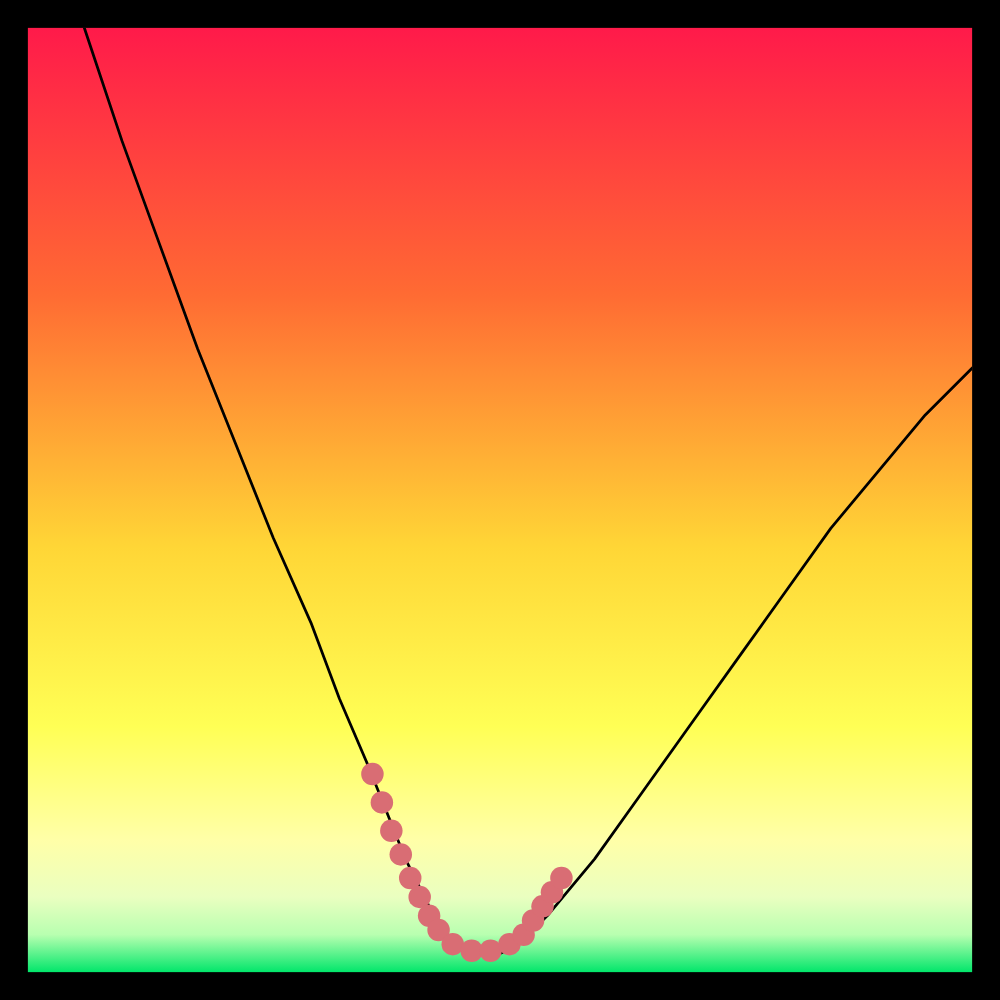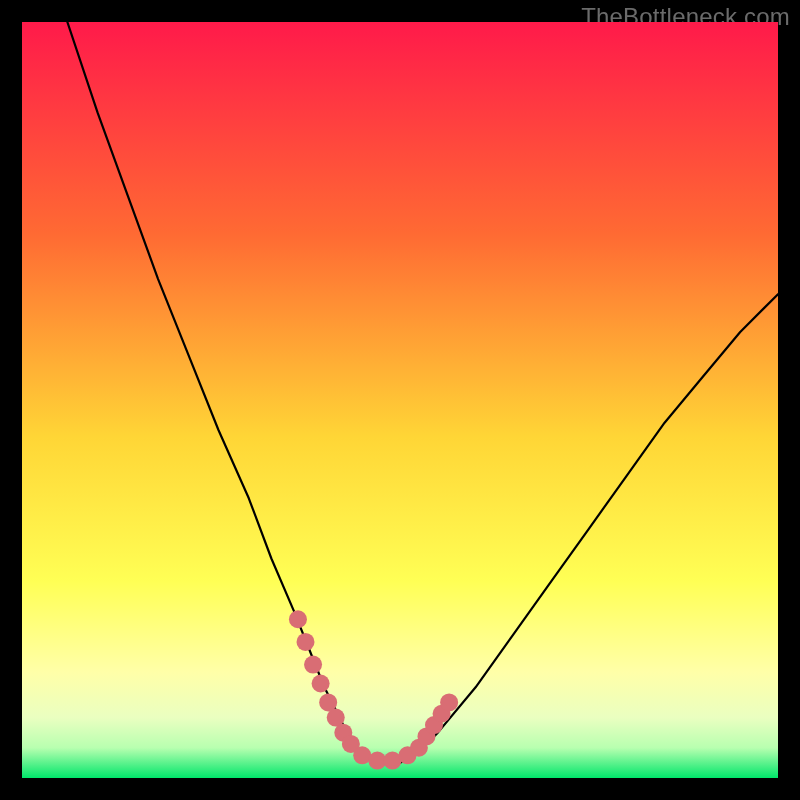--- a/index.html
+++ b/index.html
@@ -34,21 +34,20 @@
     font-weight: 400;
     user-select: none;
   }
   svg { display: block; }
 </style>
 </head>
 <body>
 
 <div class="frame">
 
-  <div class="watermark">TheBottleneck.com</div>
 
   <div class="plot">
     <svg id="chart-svg" width="756" height="756" viewBox="0 0 756 756">
       <defs>
         <linearGradient id="bg-grad" x1="0" y1="0" x2="0" y2="1">
           <stop id="g0" offset="0%" stop-color="#ff1a4a"></stop>
           <stop id="g1" offset="28%" stop-color="#ff6a33"></stop>
           <stop id="g2" offset="55%" stop-color="#ffd636"></stop>
           <stop id="g3" offset="74%" stop-color="#ffff55"></stop>
           <stop id="g4" offset="86%" stop-color="#ffffa8"></stop>

